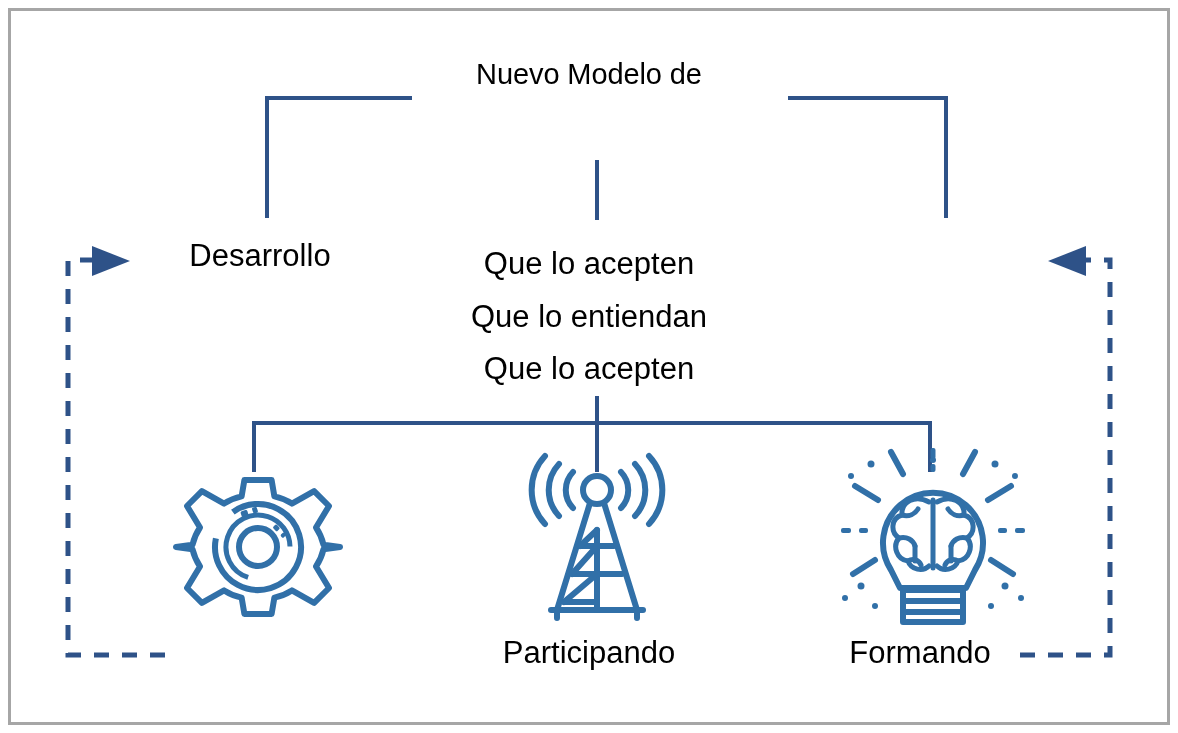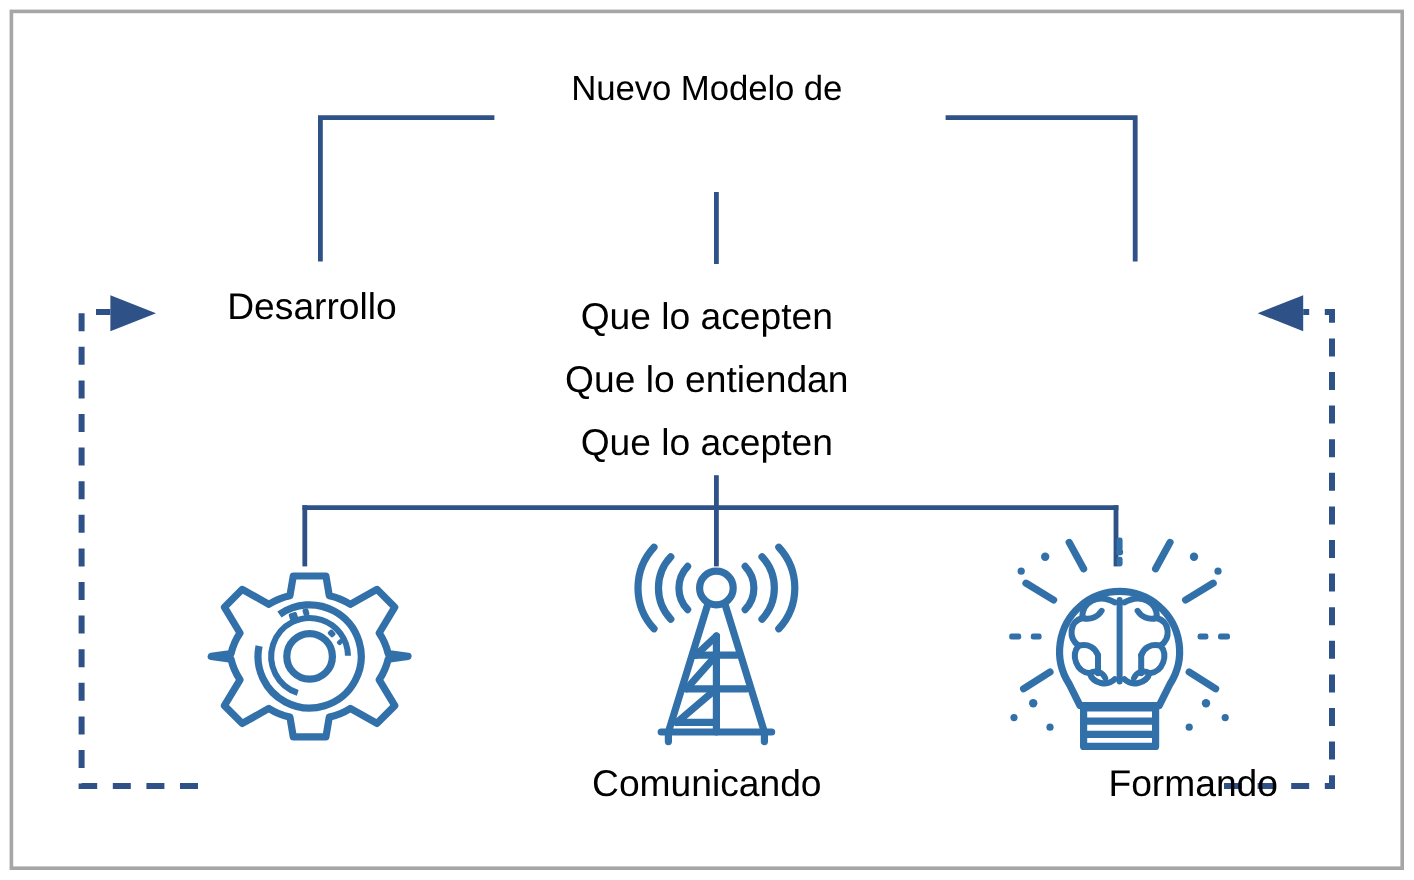--- a/index.html
+++ b/index.html
@@ -84,21 +84,20 @@
   }
   #lbl-comunicando {
     left: 444px;
     top: 637px;
     width: 290px;
   }
   #lbl-formando {
     left: 775px;
     top: 637px;
     width: 290px;
-    text-align: right;
   }
 </style>
 </head>
 <body>
 
 <div id="canvas">
 
   <div id="frame"></div>
 
   <svg id="lines" viewBox="0 0 1178 733">
@@ -279,17 +278,17 @@
   <div class="txt node-label" id="lbl-desarrollo">Desarrollo</div>
 
 
   <div class="txt" id="center-lines">
     <div>Que lo acepten</div>
     <div>Que lo entiendan</div>
     <div>Que lo acepten</div>
   </div>
 
 
-  <div class="txt node-label" id="lbl-comunicando">Comunicando</div>
+  <div class="txt node-label" id="lbl-comunicando">Participando</div>
 
   <div class="txt node-label" id="lbl-formando">Formando</div>
 
 </div>
 
 </body></html>

